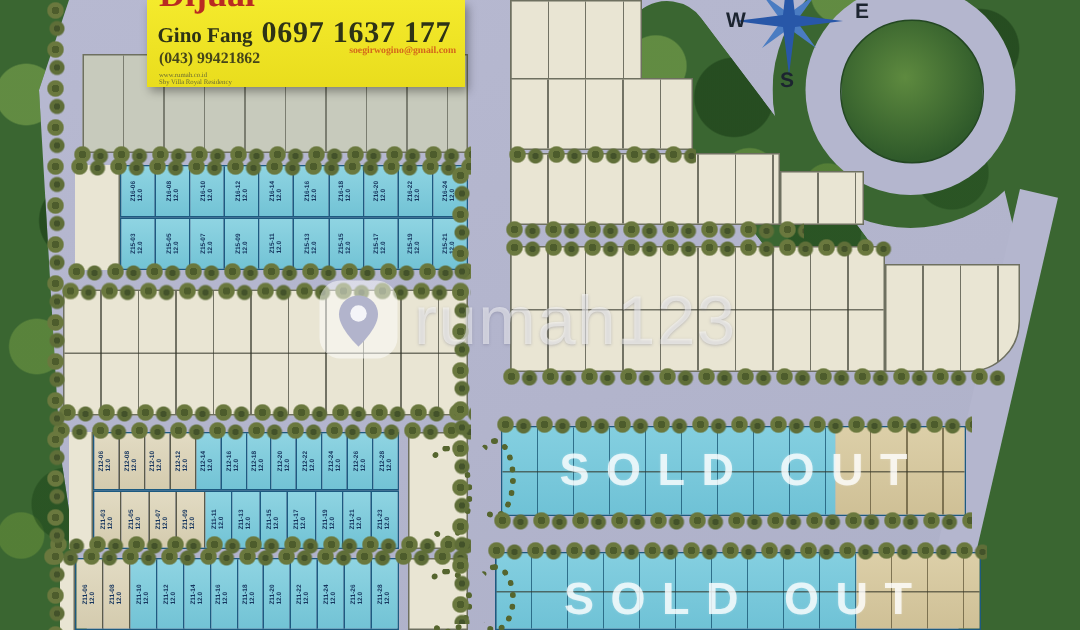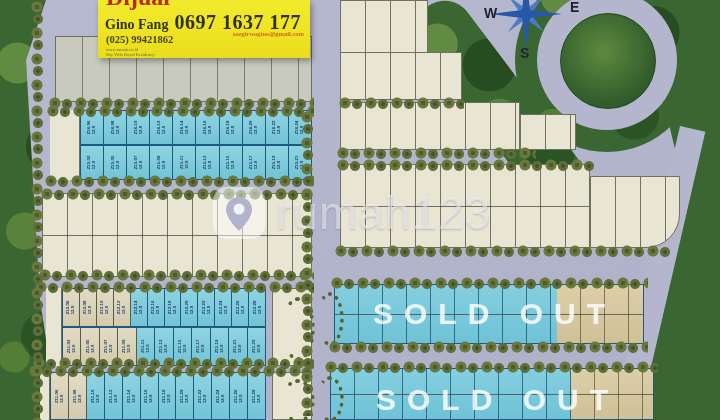--- a/index.html
+++ b/index.html
@@ -506,21 +506,21 @@
   <div class="trees-v" style="left:300px;top:110px;height:306px;"></div>
   <div class="trees-v" style="left:290px;top:0;height:36px;"></div>
 
   <div class="sign">
     <div class="sign-headline">Dijual</div>
     <div class="sign-line2">
       <span class="sign-agent">Gino Fang</span>
       <span class="sign-phone">0697 1637 177</span>
     </div>
     <div class="sign-email">soegirwogino@gmail.com</div>
-    <div class="sign-phone2">(025) 99421862</div>
+    <div class="sign-phone2">(043) 99421862</div>
     <div class="sign-fine">
       <div>www.rumah.co.id</div>
       <div>Sby Villa Royal Residency</div>
     </div>
   </div>
 
   <svg class="compass" width="130" height="64" viewBox="0 0 130 64">
     <polygon points="76,-4 63,14 76,32 58,19 40,32 53,14 40,-4 58,9" fill="#4a7cc2"></polygon>
     <polygon points="58,-26 62,10 94,14 62,18 58,50 54,18 22,14 54,10" fill="#2857a8"></polygon>
     <text x="16" y="18">W</text>

